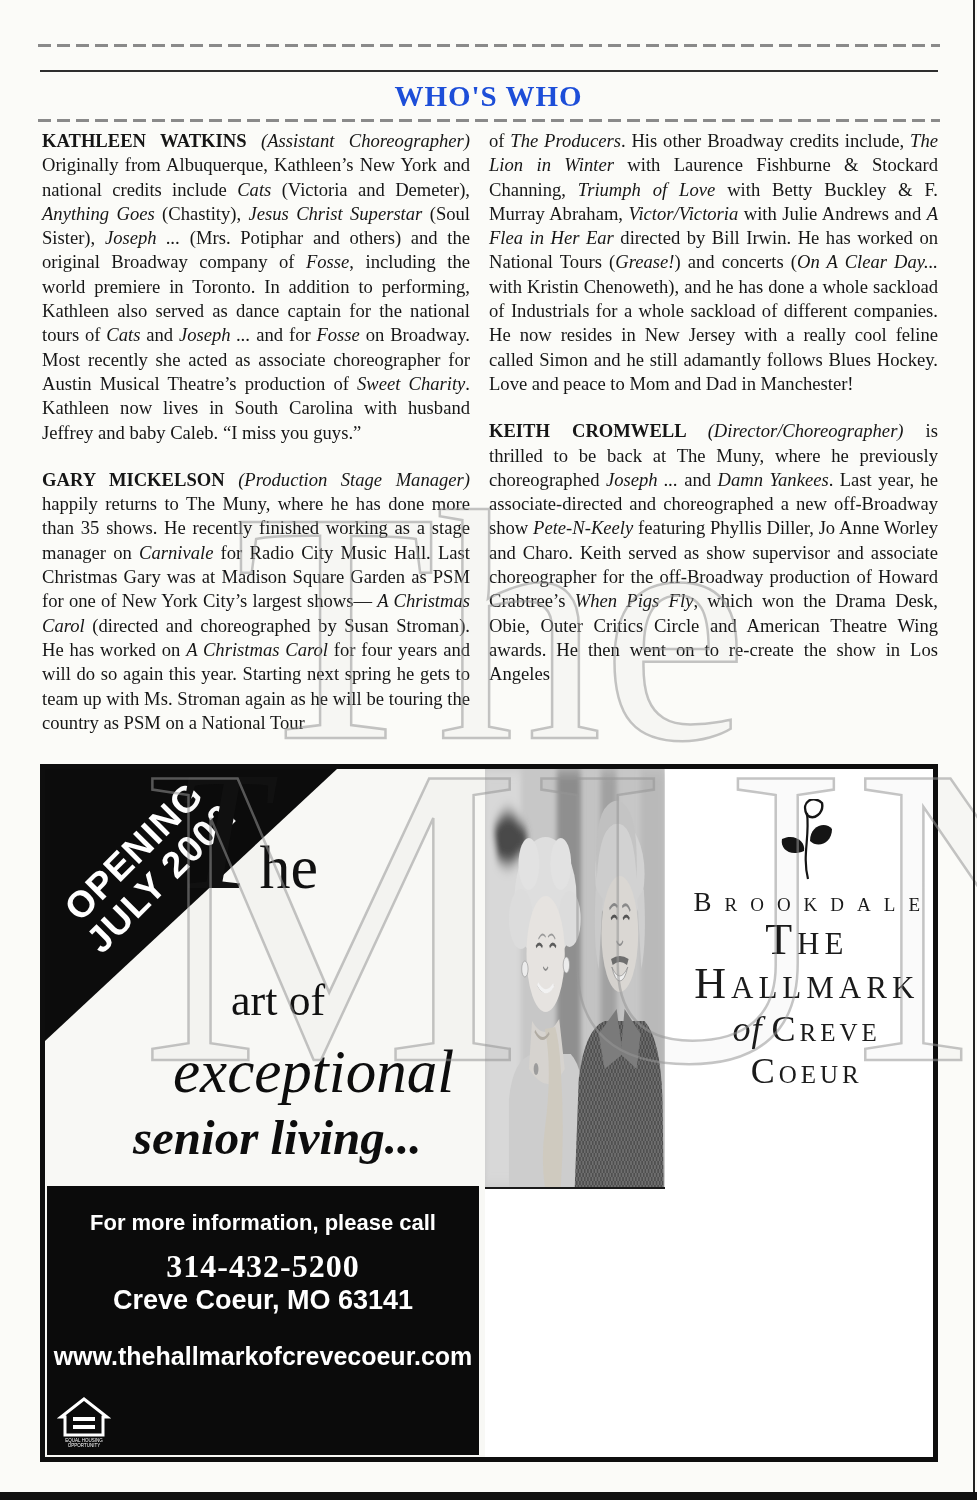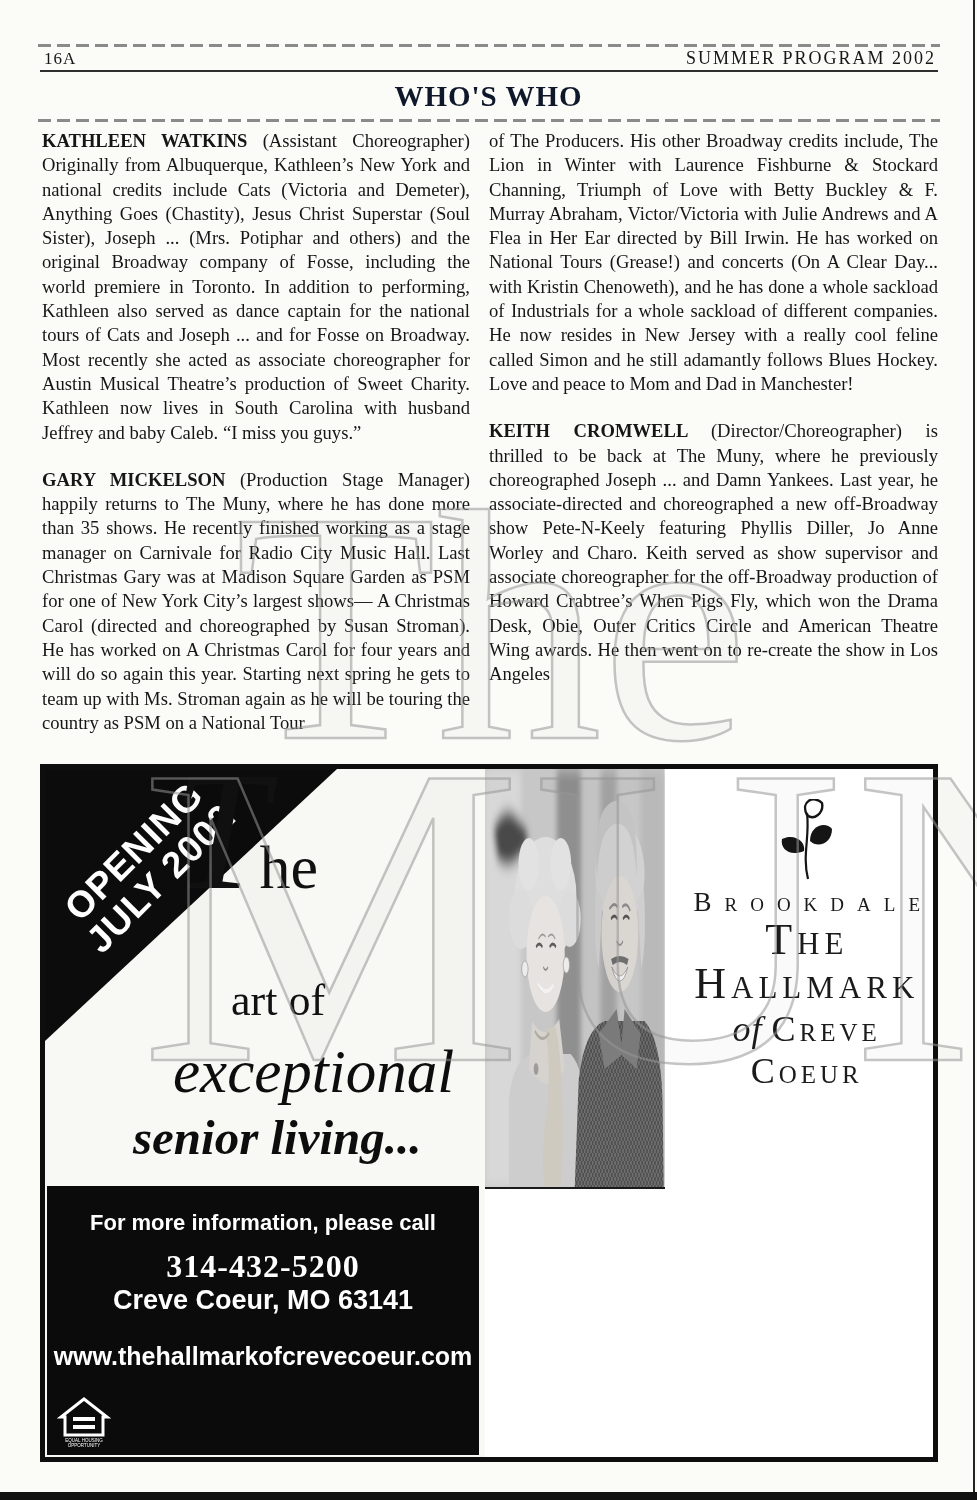--- a/index.html
+++ b/index.html
@@ -10,30 +10,30 @@
   }
   
   .rule-dotted{position:absolute; left:38px; width:902px; height:3px;
     background-image:repeating-linear-gradient(90deg,#8a8a8a 0 13px,transparent 13px 19px);}
   .rd1{top:44px;} .rd2{top:119px;}
   .rule-solid{position:absolute; top:70px; left:40px; width:898px; height:0; border-top:2px solid #2e2e2e;}
   .header-row{position:absolute; top:48px; left:44px; width:892px; display:flex; justify-content:space-between; align-items:baseline;}
   .pg-num{font-size:17px; letter-spacing:1px;}
   .pg-prog{font-size:18px; letter-spacing:2px;}
   .page-title{position:absolute; top:80px; left:0; width:100%; text-align:center;
-    font-size:29px; font-weight:bold; letter-spacing:1px; color:#0f172a;}
+    font-size:29px; font-weight:bold; letter-spacing:1px; color:#1d4ed8;}
   
   .columns{position:absolute; top:129px; left:42px; width:896px; display:flex; gap:19px; z-index:1;}
   .col{font-size:18.6px; line-height:24.3px; text-align:justify;}
   .col-left{width:428px;}
   .col-right{flex:1;}
   .bio{margin:0;}
   .bio + .bio{margin-top:23px;}
   .seg-b{font-weight:bold;}
-  .seg-i{}
+  .seg-i{font-style:italic;}
   
   .wm{position:absolute; z-index:30; pointer-events:none; font-family:"Liberation Serif",serif;
     color:rgba(0,0,0,0.02); -webkit-text-stroke:2.5px rgba(150,150,150,.55); line-height:1; white-space:nowrap;}
   .wm-the{top:462px; left:235px; font-size:330px;}
   .wm-muny{top:700px; left:140px; font-size:430px; letter-spacing:10px;}
   
   .ad{position:absolute; left:40px; top:764px; width:898px; height:698px;
     border:5px solid #0e0e0e; box-sizing:border-box; display:flex; background:#fff; z-index:2;}
   .ad-left{position:relative; width:440px; background:#f8f8f5; overflow:hidden;}
   .corner-triangle{position:absolute; top:0; left:0; width:0; height:0;
@@ -67,24 +67,20 @@
   
   .edge-right{position:absolute; top:0; right:2px; width:2px; height:100%; background:#222; z-index:40;}
   .edge-bottom{position:absolute; left:0; bottom:0; width:100%; height:8px; background:#111; z-index:40;}
 </style>
 </head>
 <body>
 
 <div class="page">
 
   <div class="rule-dotted rd1"></div>
-  <div class="header-row">
-    <span class="pg-num">16A</span>
-    <span class="pg-prog">SUMMER PROGRAM 2002</span>
-  </div>
   <div class="rule-solid"></div>
   <div class="page-title">WHO'S WHO</div>
   <div class="rule-dotted rd2"></div>
 
   <div class="columns">
     <div class="col col-left">
       <p class="bio"><span class="seg-b">KATHLEEN WATKINS </span><span class="seg-i">(Assistant Choreographer)</span><span> Originally from Albuquerque, Kathleen’s New York and national credits include </span><span class="seg-i">Cats</span><span> (Victoria and Demeter), </span><span class="seg-i">Anything Goes</span><span> (Chastity), </span><span class="seg-i">Jesus Christ Superstar</span><span> (Soul Sister), </span><span class="seg-i">Joseph ...</span><span> (Mrs. Potiphar and others) and the original Broadway company of </span><span class="seg-i">Fosse</span><span>, including the world premiere in Toronto. In addition to performing, Kathleen also served as dance captain for the national tours of </span><span class="seg-i">Cats</span><span> and </span><span class="seg-i">Joseph ...</span><span> and for </span><span class="seg-i">Fosse</span><span> on Broadway. Most recently she acted as associate choreographer for Austin Musical Theatre’s production of </span><span class="seg-i">Sweet Charity</span><span>. Kathleen now lives in South Carolina with husband Jeffrey and baby Caleb. “I miss you guys.”</span></p>
       <p class="bio"><span class="seg-b">GARY MICKELSON </span><span class="seg-i">(Production Stage Manager)</span><span> happily returns to The Muny, where he has done more than 35 shows. He recently finished working as a stage manager on </span><span class="seg-i">Carnivale</span><span> for Radio City Music Hall. Last Christmas Gary was at Madison Square Garden as PSM for one of New York City’s largest shows— </span><span class="seg-i">A Christmas Carol</span><span> (directed and choreographed by Susan Stroman). He has worked on </span><span class="seg-i">A Christmas Carol</span><span> for four years and will do so again this year. Starting next spring he gets to team up with Ms. Stroman again as he will be touring the country as PSM on a National Tour</span></p>
     </div>
     <div class="col col-right">

